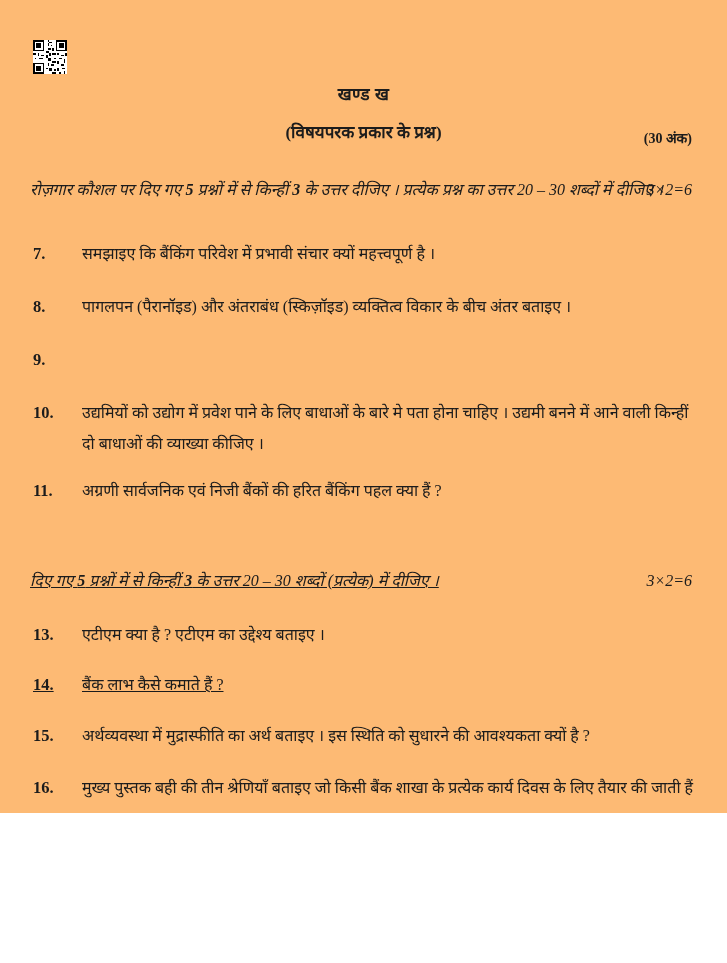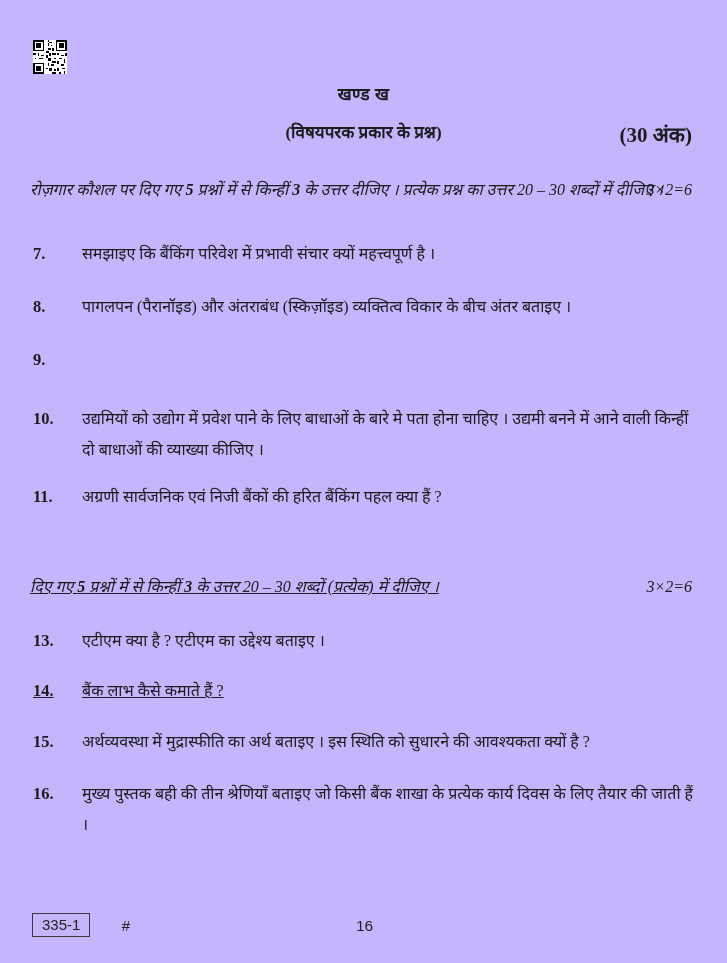--- a/index.html
+++ b/index.html
@@ -3,22 +3,22 @@
 <meta charset="utf-8">
 <style>
   html, body {
     margin: 0;
     padding: 0;
     background: #ffffff;
   }
   .page {
     position: relative;
     width: 727px;
-    height: 963px;
-    background: #c4b5fd;
+    height: 813px;
+    background: #fdba74;
     color: #1c1c1c;
     font-family: "Liberation Serif", "DejaVu Serif", serif;
     overflow: hidden;
     box-sizing: border-box;
   }
   .qr {
     position: absolute;
     top: 40px;
     left: 32px;
     width: 36px;
@@ -43,23 +43,23 @@
     height: 24px;
   }
   .section-subtitle {
     text-align: center;
     font-weight: 700;
     font-size: 17px;
   }
   .section-marks {
     position: absolute;
     right: 35px;
-    top: 0;
-    font-weight: 700;
-    font-size: 21px;
+    top: 8px;
+    font-weight: 700;
+    font-size: 14px;
     margin-left: 24px;
   }
   .instruction {
     position: relative;
     margin: 31px 35px 0 30px;
     font-style: italic;
     font-size: 16px;
     line-height: 30px;
   }
   .instruction .marks {
@@ -90,21 +90,21 @@
     line-height: 31px;
   }
   .q-text {
     flex: 1;
     font-size: 16px;
     line-height: 31px;
   }
   .mt-q7  { margin-top: 33px; }
   .mt-q8  { margin-top: 22px; }
   .mt-q9  { margin-top: 22px; }
-  .mt-q10 { margin-top: 28px; }
+  .mt-q10 { margin-top: 22px; }
   .mt-q11 { margin-top: 16px; }
   .mt-q12 { margin-top: 24px; }
   .mt-q13 { margin-top: 23px; }
   .mt-q14 { margin-top: 19px; text-decoration: underline; }
   .mt-q15 { margin-top: 20px; }
   .mt-q16 { margin-top: 21px; }
   .footer {
     position: absolute;
     left: 32px;
     right: 30px;

